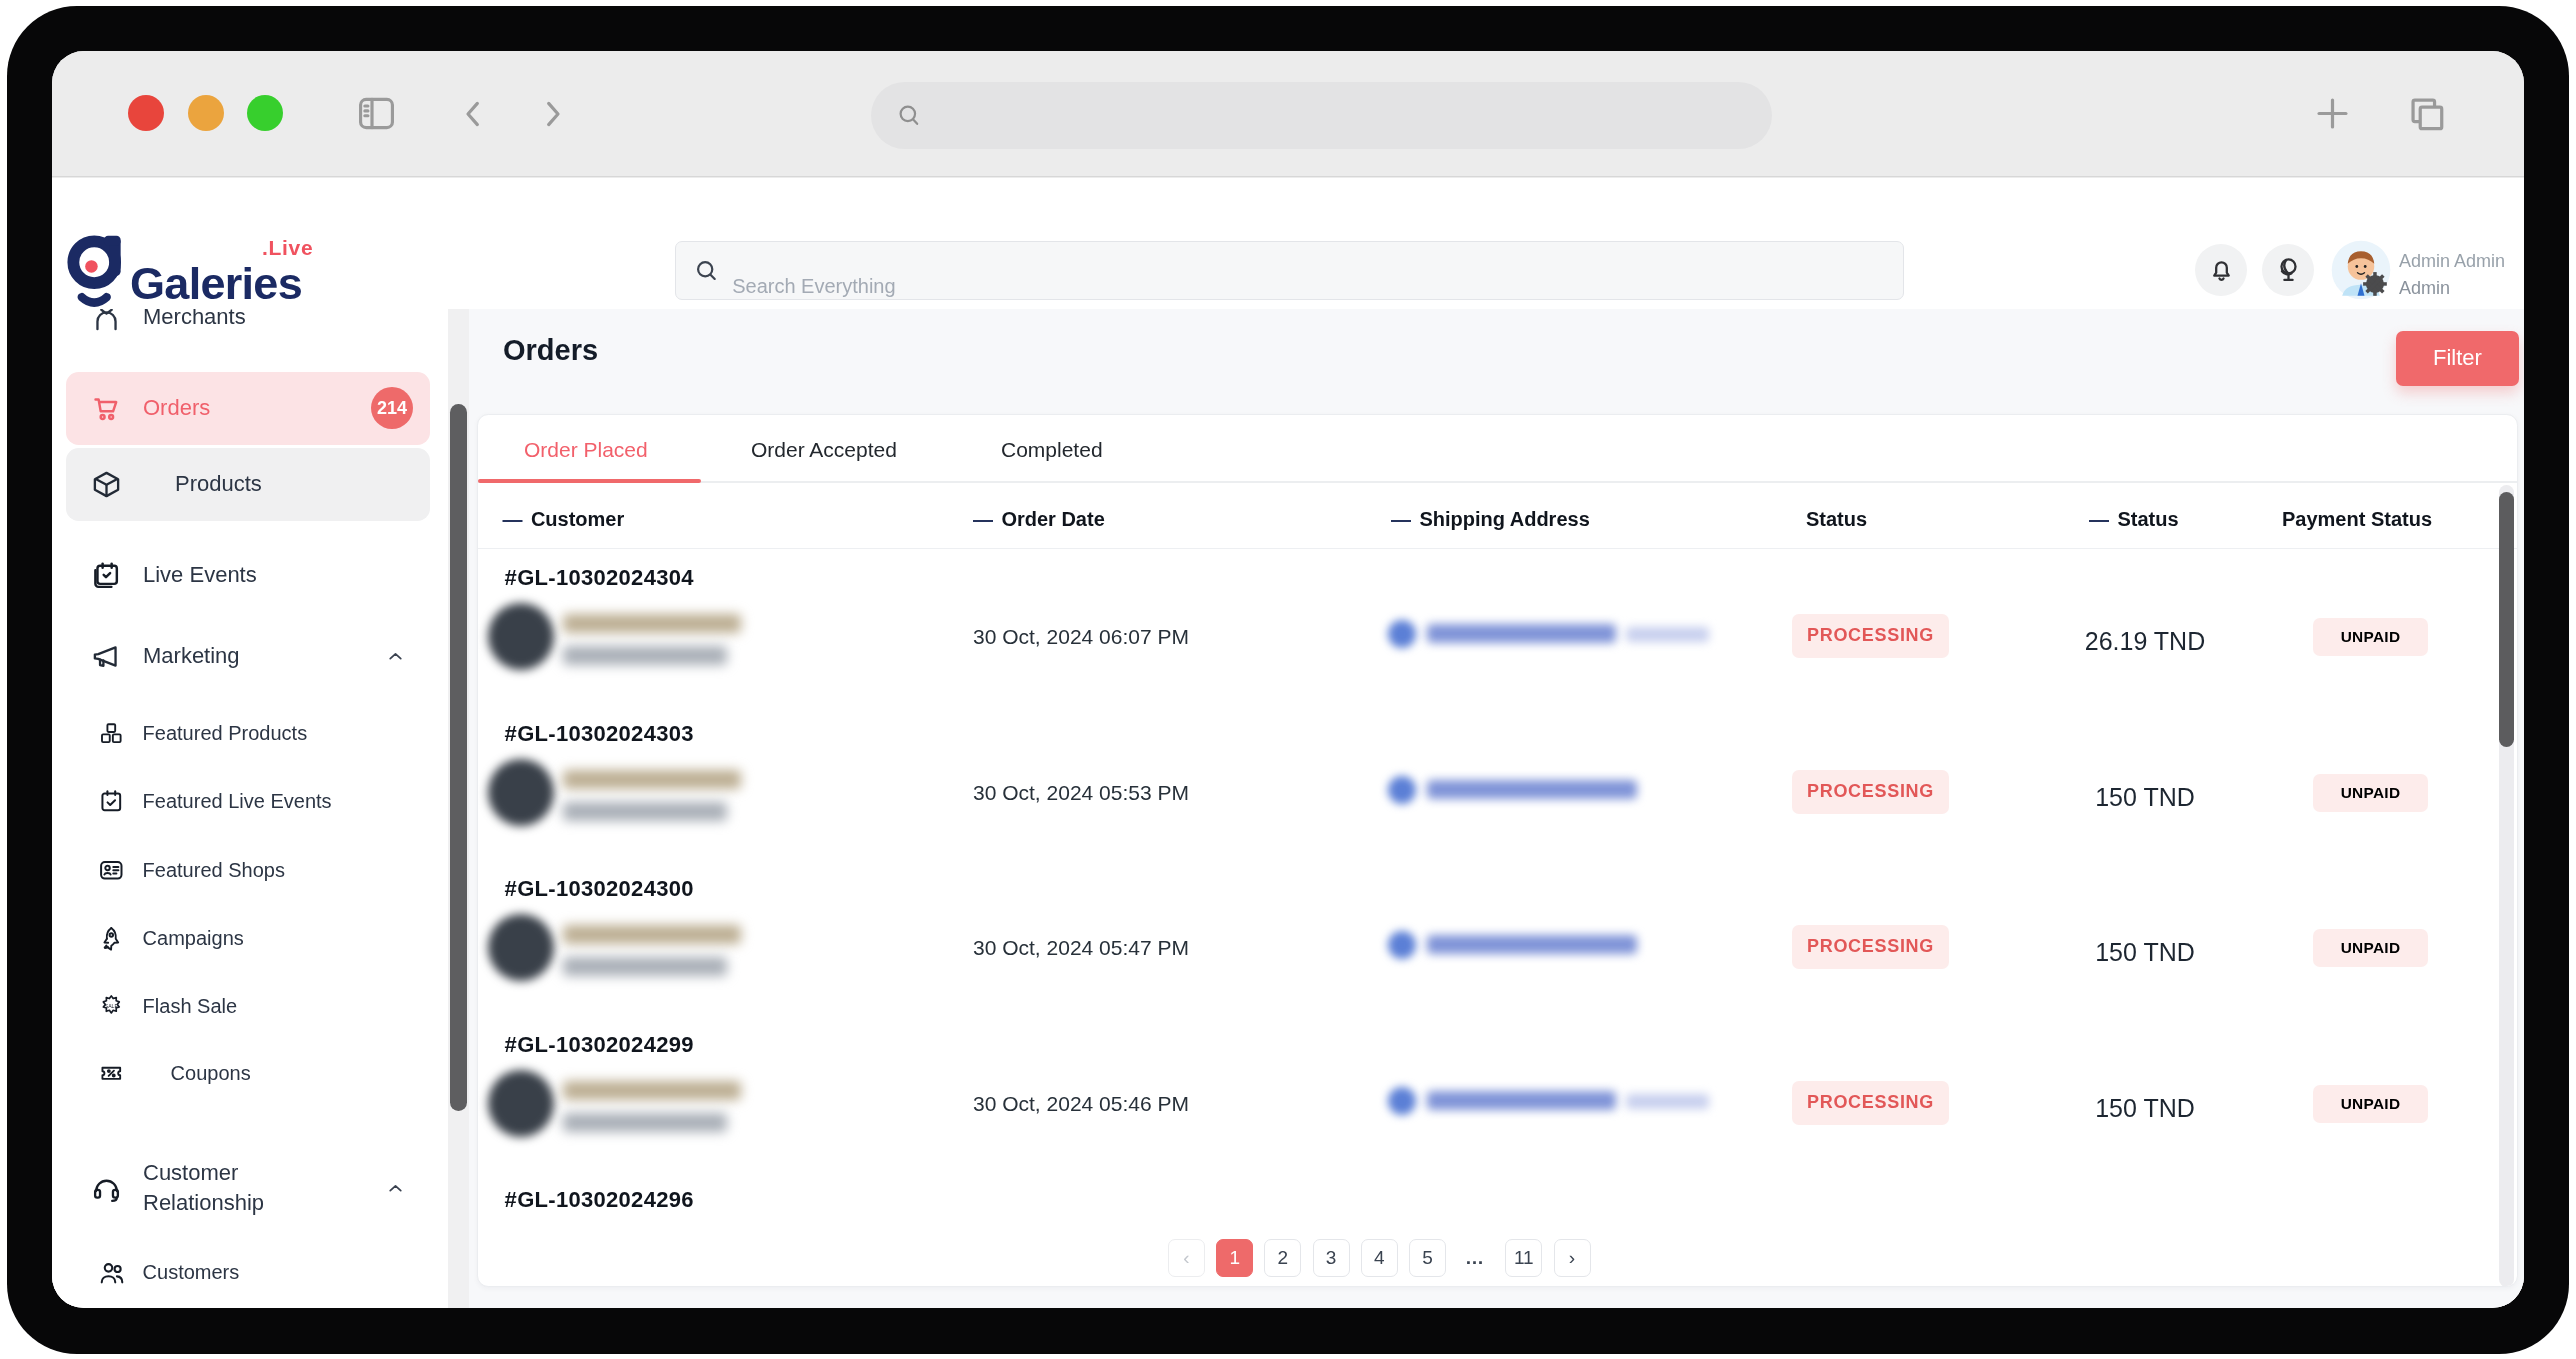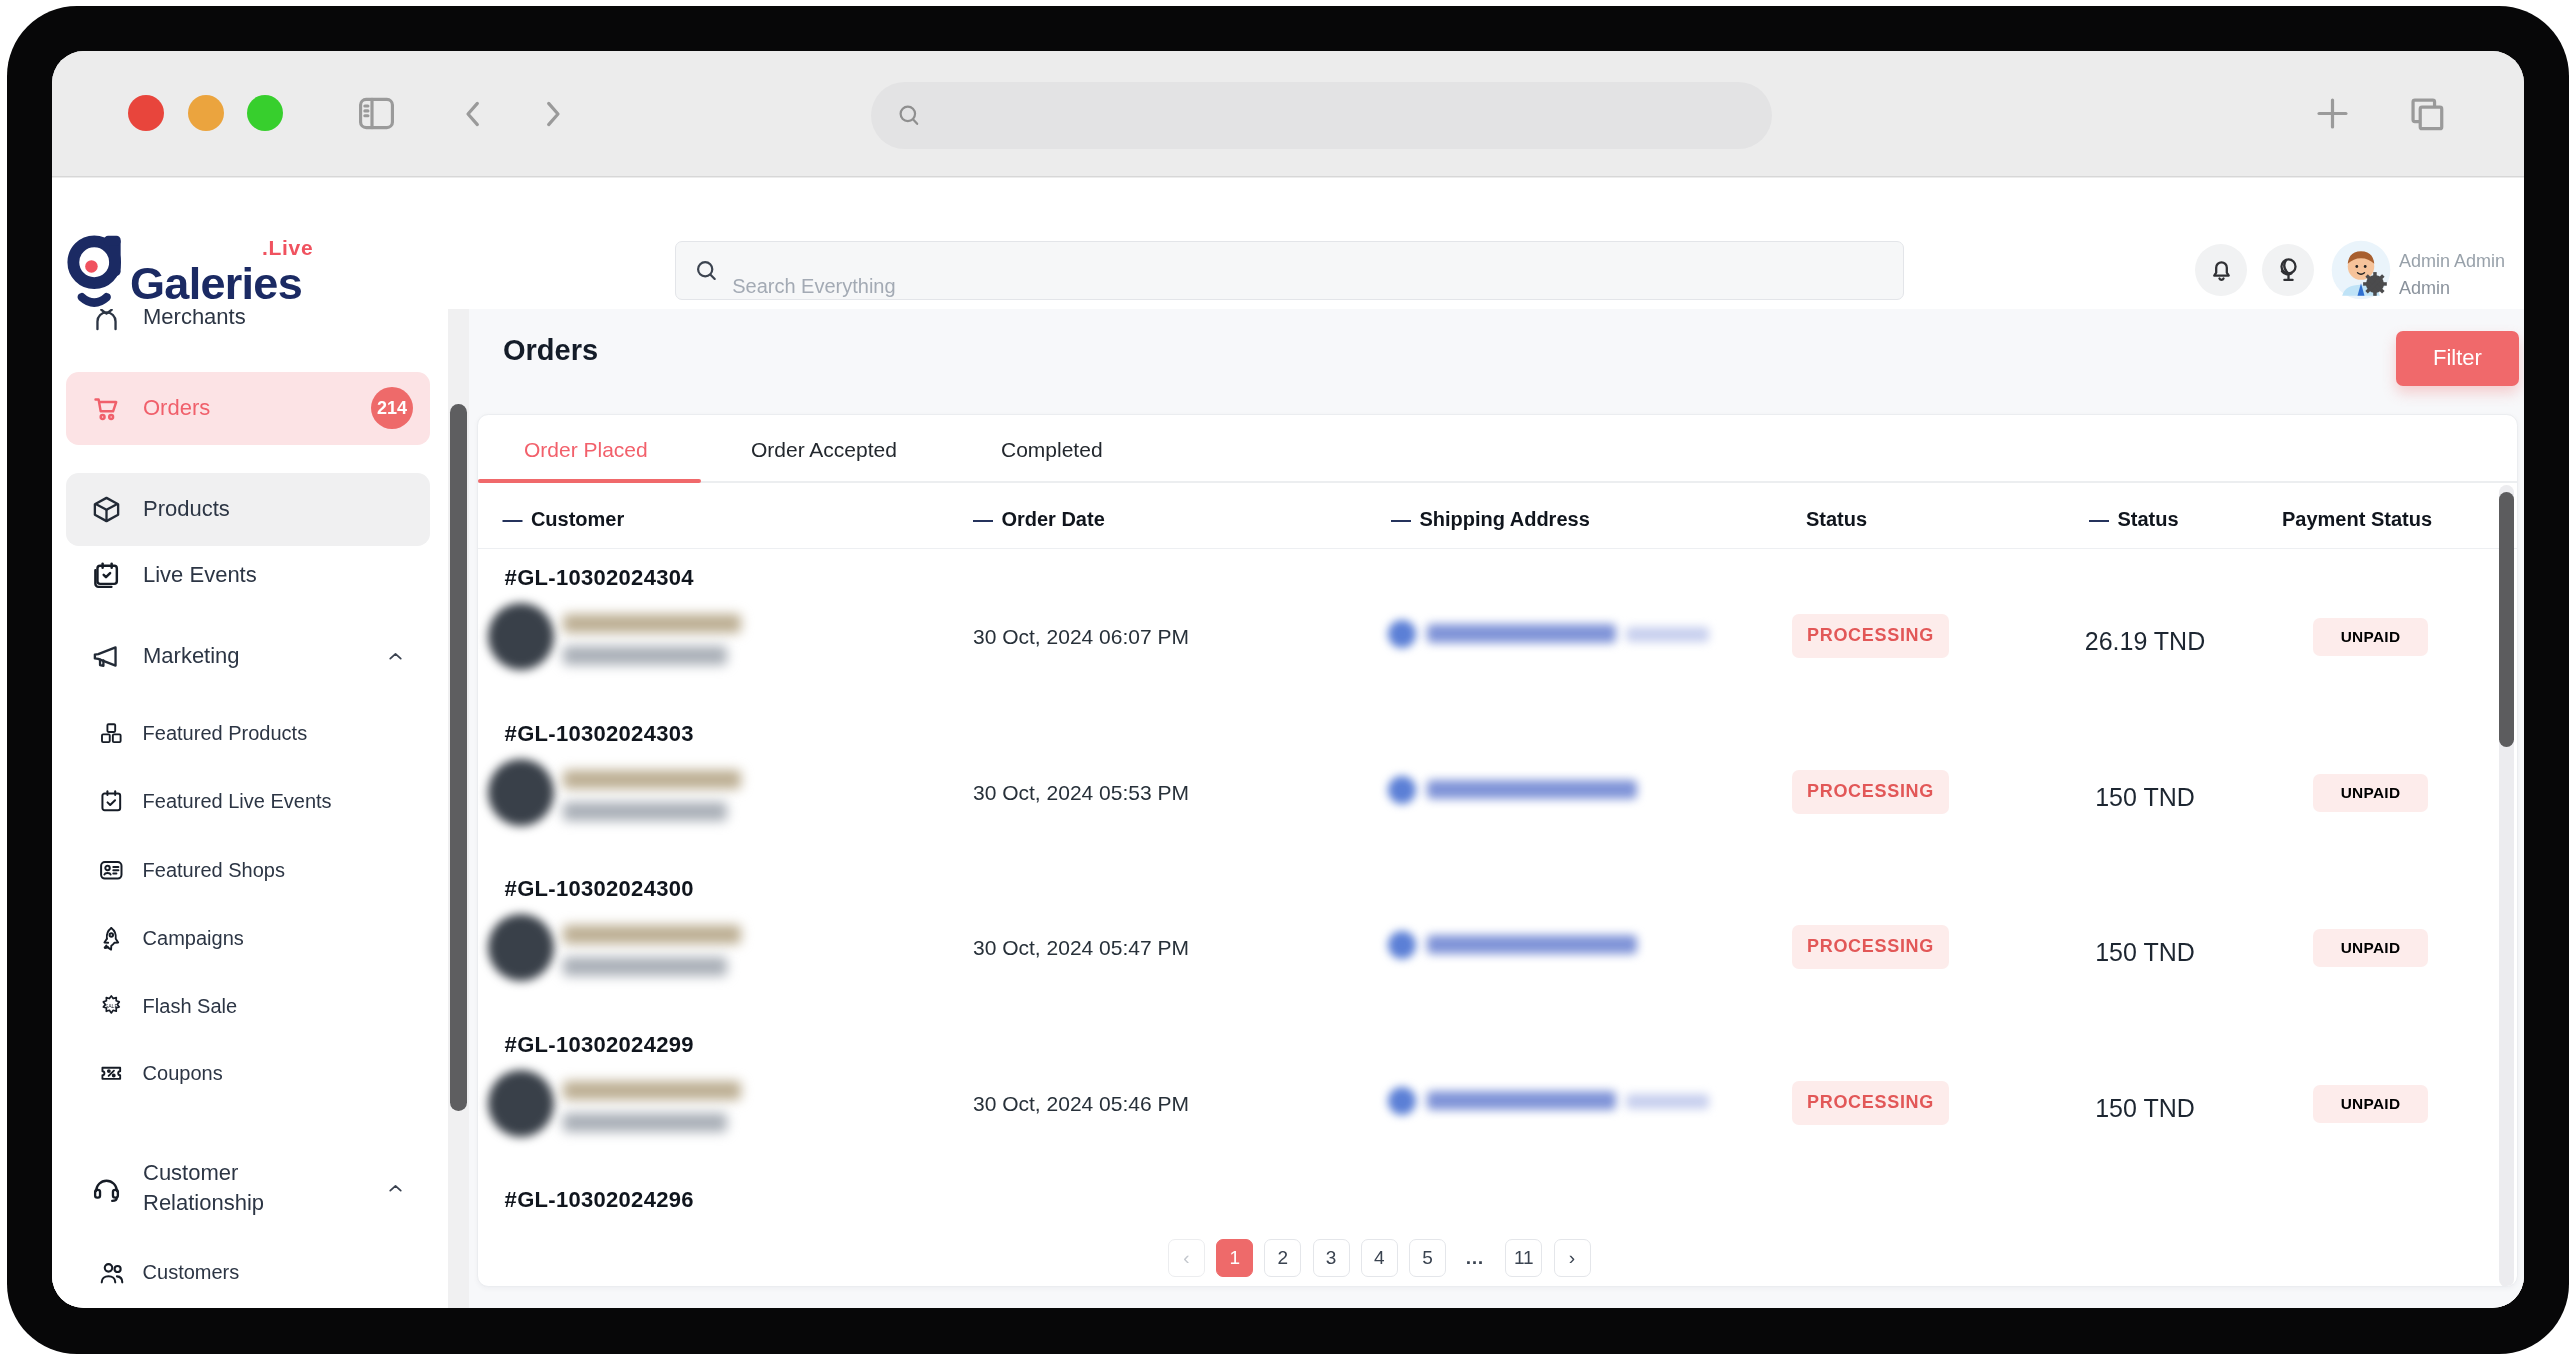--- a/index.html
+++ b/index.html
@@ -225,21 +225,21 @@
           <svg width="31" height="31" viewBox="0 0 24 24" fill="none" stroke="#f0606b" stroke-width="1.9" stroke-linecap="round" stroke-linejoin="round">
               <path d="M3.5 5h2.4l1.6 9.2h9.6L19.5 7H7"></path>
               <circle cx="9" cy="18.6" r="1.5"></circle>
               <circle cx="15.6" cy="18.6" r="1.5"></circle>
             </svg>
         </span>
         <span class="lbl">Orders</span>
         <span class="count-badge">214</span>
       </div>
 
-      <div class="nav-item hovered" style="top:164px;">
+      <div class="nav-item hovered" style="top:139px;gap:32px;">
         <span class="ic">
           <svg width="31" height="31" viewBox="0 0 24 24" fill="none" stroke="#222a36" stroke-width="1.8" stroke-linejoin="round">
               <path d="M21 16V8l-9-5-9 5v8l9 5 9-5z"></path>
               <path d="M3.3 7.5 12 12.2l8.7-4.7"></path>
               <line x1="12" y1="12.2" x2="12" y2="21.6"></line>
             </svg>
         </span>
         <span class="lbl">Products</span>
       </div>
 
@@ -324,21 +324,21 @@
       <div class="nav-item sub" style="top:670px;">
         <span class="ic">
           <svg width="26.6" height="26.6" viewBox="0 0 24 24" fill="none" stroke="#161c26" stroke-width="1.5" stroke-linejoin="round">
               <path d="M12 2.6l1.7 2.4 2.8-.9-.1 2.9 2.8 1-1.8 2.3 1.8 2.3-2.8 1 .1 2.9-2.8-.9-1.7 2.4-1.7-2.4-2.8.9.1-2.9-2.8-1 1.8-2.3-1.8-2.3 2.8-1-.1-2.9 2.8.9L12 2.6z"></path>
               <text x="12" y="13.6" text-anchor="middle" font-size="4.6" fill="#161c26" stroke="none" font-family="Liberation Sans,sans-serif">SALE</text>
             </svg>
         </span>
         <span class="lbl">Flash Sale</span>
       </div>
 
-      <div class="nav-item sub" style="top:737px;">
+      <div class="nav-item sub" style="top:737px;gap:28px;">
         <span class="ic">
           <svg width="26.6" height="26.6" viewBox="0 0 24 24" fill="none" stroke="#161c26" stroke-width="1.7" stroke-linecap="round" stroke-linejoin="round">
               <path d="M4 7h16v3.2a1.8 1.8 0 0 0 0 3.6V17H4v-3.2a1.8 1.8 0 0 0 0-3.6V7z"></path>
               <line x1="9.6" y1="14.4" x2="14.4" y2="9.6"></line>
               <circle cx="9.8" cy="10" r=".9"></circle>
               <circle cx="14.2" cy="14" r=".9"></circle>
             </svg>
         </span>
         <span class="lbl">Coupons</span>
       </div>

